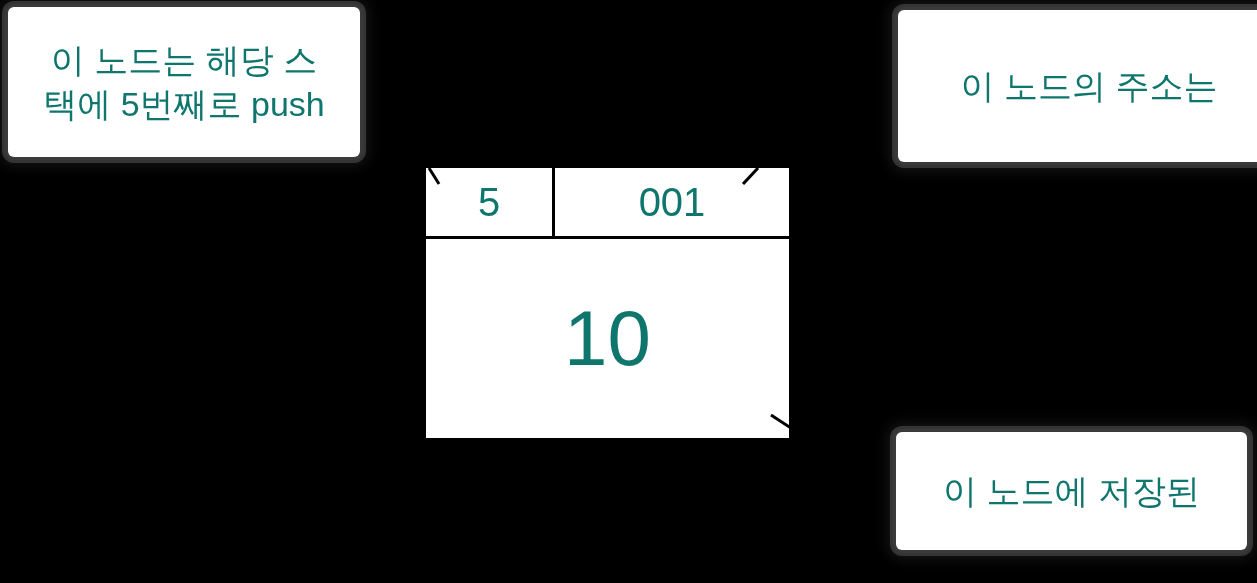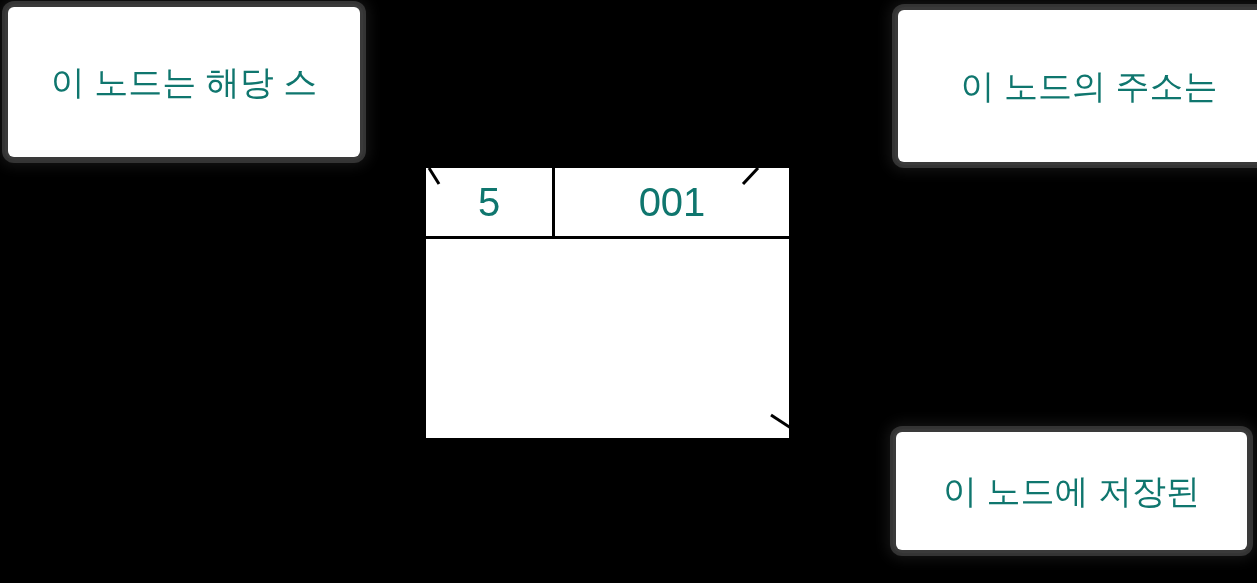--- a/index.html
+++ b/index.html
@@ -84,35 +84,37 @@
     pointer-events: none;
   }
 </style>
 </head>
 <body>
 
 <div class="canvas">
 
   <div class="callout" id="callout-push-order">
     <div class="callout-line">이 노드는 해당 스</div>
+    <div class="callout-line">택에 5번째로 push</div>
   </div>
 
   <div class="callout" id="callout-address">
     <div class="callout-line">이 노드의 주소는</div>
   </div>
 
   <div class="callout" id="callout-value">
     <div class="callout-line">이 노드에 저장된</div>
   </div>
 
   <div class="node">
     <div class="node-header">
       <div class="cell-index">5</div>
       <div class="cell-address">001</div>
     </div>
+    <div class="node-body">10</div>
 
     <svg class="ticks" viewBox="0 0 363 270">
       <line x1="3" y1="0" x2="13" y2="16" stroke="#000000" stroke-width="3"></line>
       <line x1="332" y1="0" x2="317" y2="16" stroke="#000000" stroke-width="3"></line>
       <line x1="345" y1="247" x2="365" y2="260" stroke="#000000" stroke-width="3"></line>
     </svg>
   </div>
 
 </div>
 

